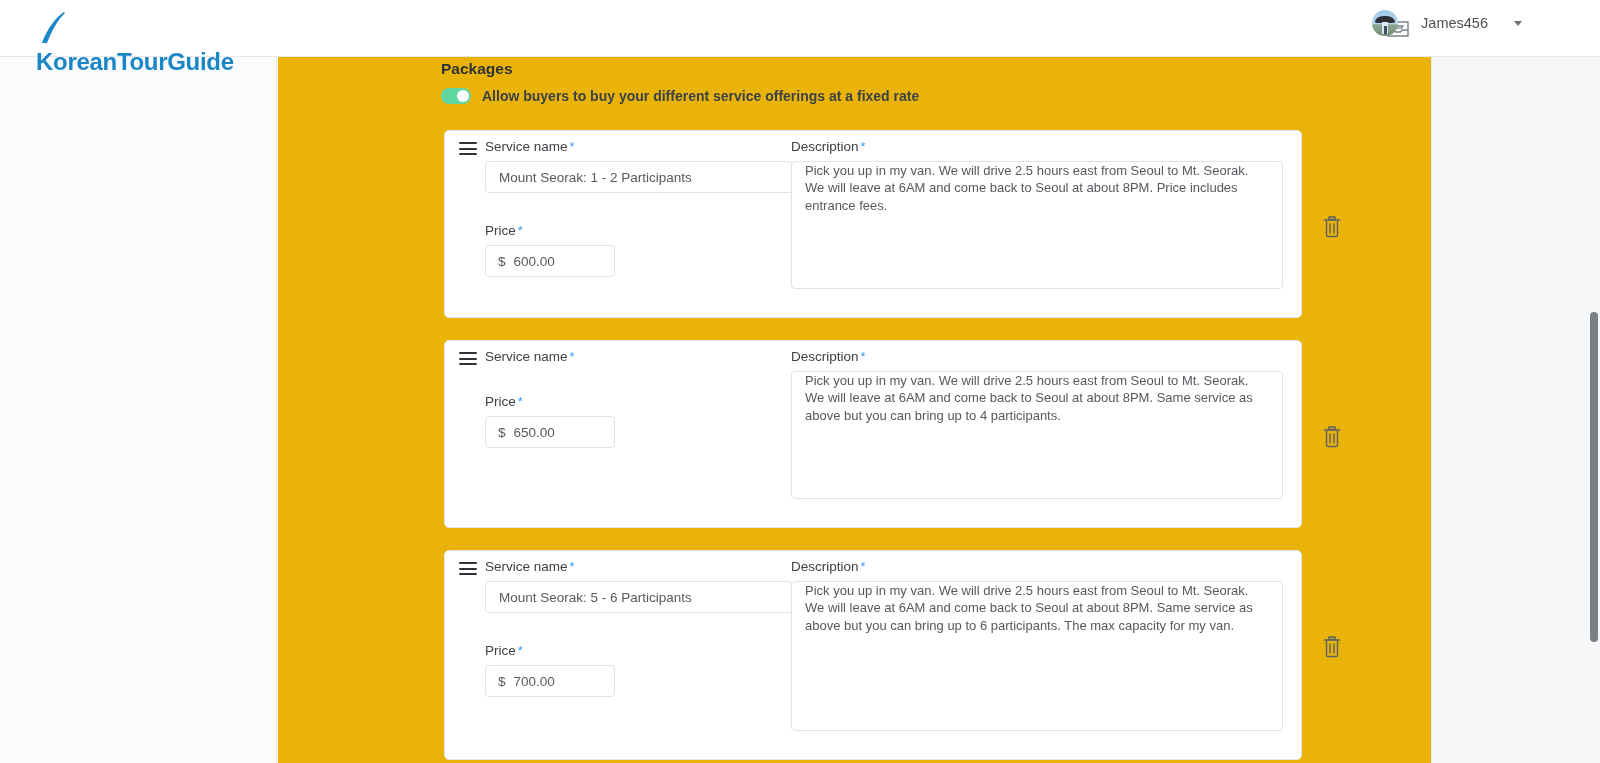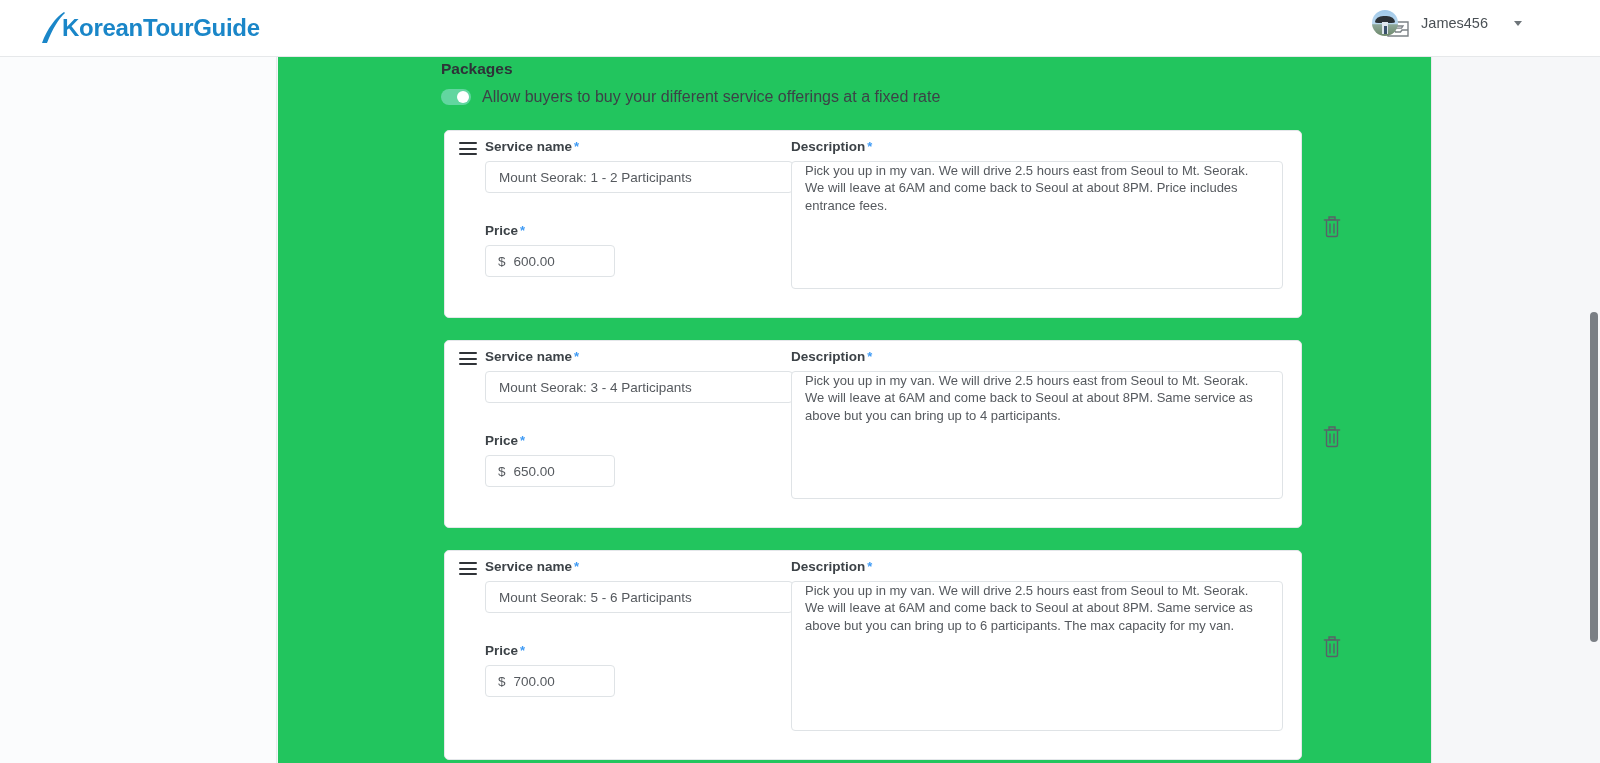--- a/index.html
+++ b/index.html
@@ -17,20 +17,21 @@
     width: 1600px; height: 57px;
     background: #ffffff;
     border-bottom: 1px solid #e6e8ea;
     display: flex; align-items: center;
     z-index: 20;
   }
   .logo-wrap {
     position: absolute; left: 40px; top: 11px;
     display: flex; align-items: flex-start;
     height: 36px;
+    flex-direction: column;
   }
   .logo-swoosh { position: relative; width: 26px; height: 34px; }
   .logo-text {
     font-size: 24px; font-weight: bold;
     color: #1a86c8; letter-spacing: -0.3px;
     line-height: 34px; white-space: nowrap;
     margin-left: -4px;
   }
   .nav-links {
     position: absolute; right: 230px; top: 0;
@@ -83,21 +84,21 @@
   }
   .left-rail {
     position: absolute; top: 57px; left: 0;
     width: 277px; height: 706px;
     background: #fbfcfd;
     border-right: 1px solid #e8eaec;
   }
   .content-panel {
     position: absolute; top: 57px; left: 278px;
     width: 1154px; height: 706px;
-    background: #22c55e;
+    background: #eab308;
     border-right: 1px solid #e8eaec;
     overflow: hidden;
   }
 
   .section-title {
     position: absolute; left: 163px; top: 3px;
     font-size: 15.5px; color: #2e3338; font-weight: 600;
   }
   .toggle-row {
     position: absolute; left: 163px; top: 31px;
@@ -106,21 +107,21 @@
   .toggle {
     width: 30px; height: 16px; border-radius: 9px;
     background: #62d6a0; position: relative;
     cursor: pointer; flex: none;
   }
   .toggle .knob {
     position: absolute; right: 2px; top: 2px;
     width: 12px; height: 12px; border-radius: 50%;
     background: #ffffff;
   }
-  .toggle-label { font-size: 16px; color: #3c4247; white-space: nowrap; }
+  .toggle-label { font-size: 14px; color: #3c4247; white-space: nowrap; font-weight: bold; }
 
   
   .cards { position: absolute; left: 0; top: 0; width: 1154px; }
   .card-row {
     position: absolute; left: 0; width: 1154px;
     display: block;
   }
   .card {
     position: absolute; left: 166px; top: 0;
     width: 858px;
@@ -130,21 +131,21 @@
   }
   .drag-handle {
     position: absolute; left: 14px; top: 11px;
     width: 18px; height: 14px; cursor: grab;
   }
   .drag-handle span {
     display: block; height: 2px; background: #2f3338;
     margin-bottom: 3.5px; border-radius: 1px;
   }
   .field-label {
-    font-size: 13.5px; color: #3c4247; white-space: nowrap; font-weight: bold;
+    font-size: 13.5px; color: #3c4247; white-space: nowrap;
   }
   .req { color: #3f9bf5; font-size: 13px; margin-left: 2px; }
 
   .left-col { position: absolute; left: 40px; top: 8px; width: 320px; }
   .txt-input {
     width: 308px; height: 32px;
     border: 1px solid #dfe3e6; border-radius: 4px;
     background: #ffffff;
     font-size: 13.5px; color: #55595e;
     padding: 0 13px; margin-top: 7px;
@@ -272,21 +273,20 @@
       </div>
       <div class="card-row" style="top: 283px;">
         <div class="card" style="height: 188px;">
           <div class="drag-handle">
             <span></span>
             <span></span>
             <span></span>
           </div>
           <div class="left-col">
             <div class="field-label"><span>Service name</span><span class="req">*</span></div>
-            <div class="txt-input">Mount Seorak: 3 - 4 Participants</div>
             <div class="field-label price-label"><span>Price</span><span class="req">*</span></div>
             <div class="price-input">
               <span class="cur">$</span>
               <span class="val">650.00</span>
             </div>
           </div>
           <div class="right-col">
             <div class="field-label"><span>Description</span><span class="req">*</span></div>
             <div class="desc-box" style="height: 128px;">Pick you up in my van. We will drive 2.5 hours east from Seoul to Mt. Seorak. We will leave at 6AM and come back to Seoul at about 8PM. Same service as above but you can bring up to 4 participants.</div>
           </div>

